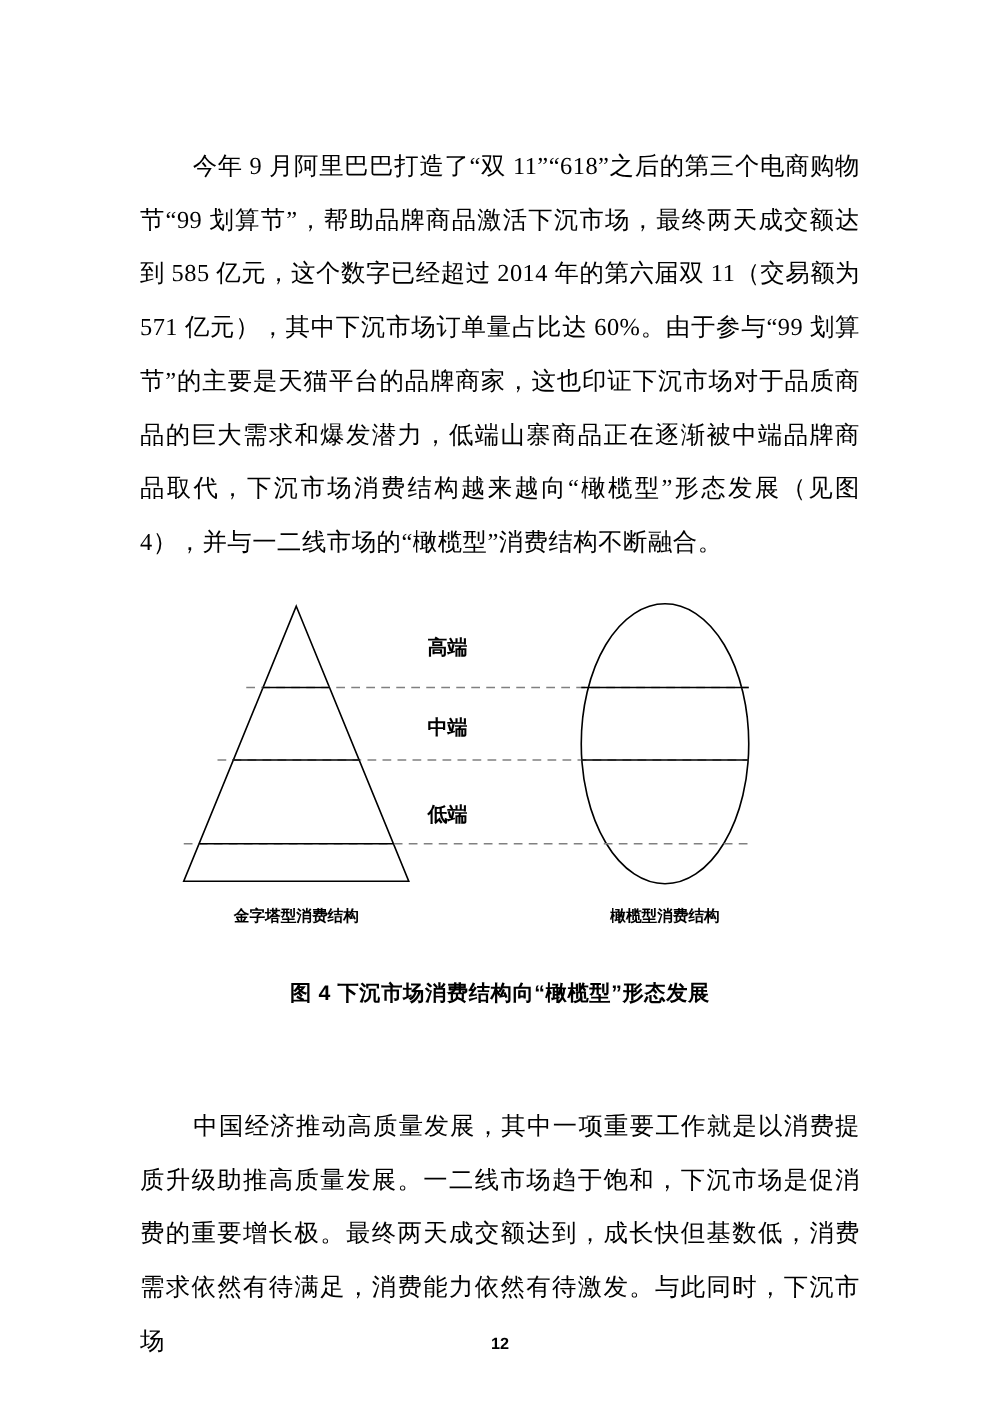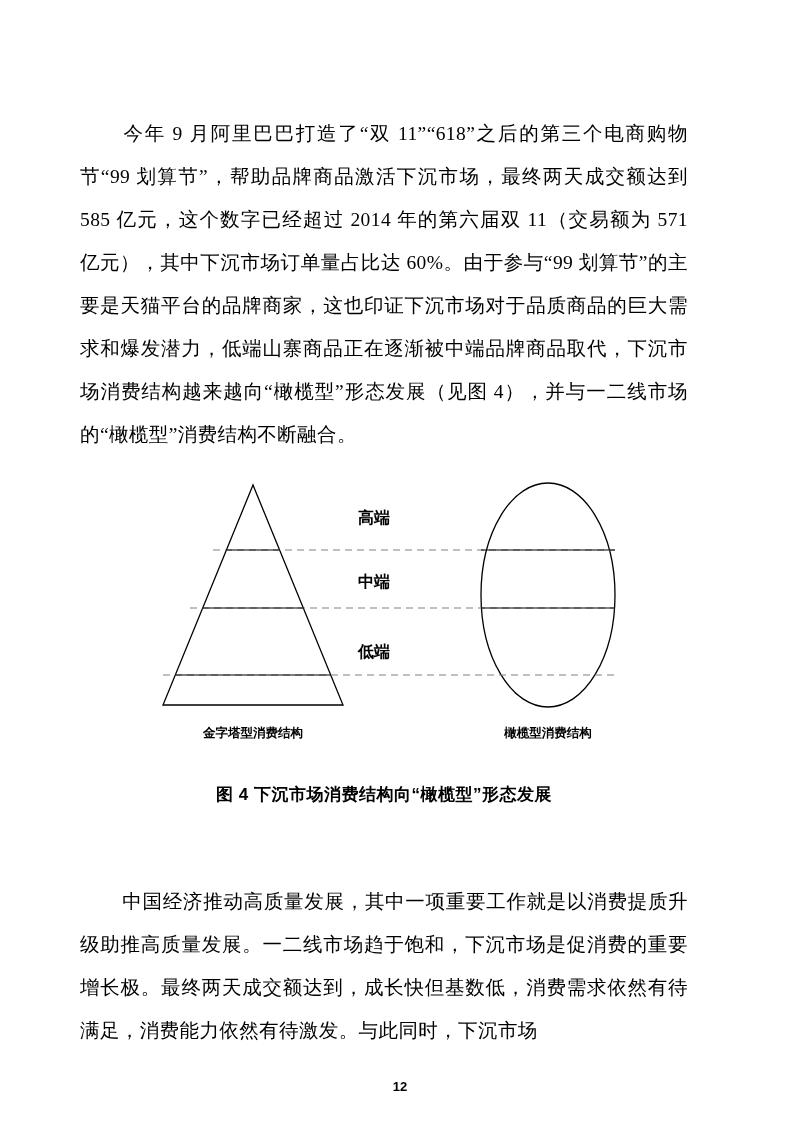--- a/index.html
+++ b/index.html
@@ -13,57 +13,57 @@
     font-family: "Liberation Serif", "DejaVu Serif", serif;
     color: #000000;
     position: relative;
     overflow: hidden;
   }
   .page {
     position: relative;
     width: 800px;
     height: 1132px;
     box-sizing: border-box;
-    padding: 92px 112px 40px 80px;
+    padding: 92px 112px 40px 112px;
   }
   .body-text {
     font-size: 19.5px;
     line-height: 43px;
     text-align: justify;
     text-justify: inter-ideograph;
     letter-spacing: 0.4px;
   }
   .body-text .indent {
     display: inline-block;
     width: 42px;
   }
   
   .figure {
     margin-top: 18px;
     width: 100%;
     display: flex;
-    justify-content: flex-end;
+    justify-content: flex-start;
   }
   .figure-svg {
     display: block;
   }
   .figure-caption {
     margin-top: 28px;
     text-align: center;
     font-size: 17px;
     font-weight: bold;
     font-family: "Liberation Sans", "DejaVu Sans", sans-serif;
     letter-spacing: 0.5px;
   }
   .after-figure-gap {
     height: 54px;
   }
   .page-number {
     position: absolute;
-    bottom: 38px;
+    bottom: 50px;
     left: 0;
     width: 800px;
     text-align: center;
     font-size: 13px;
     font-weight: bold;
     font-family: "Liberation Sans", "DejaVu Sans", sans-serif;
   }
 </style>
 </head>
 <body>

